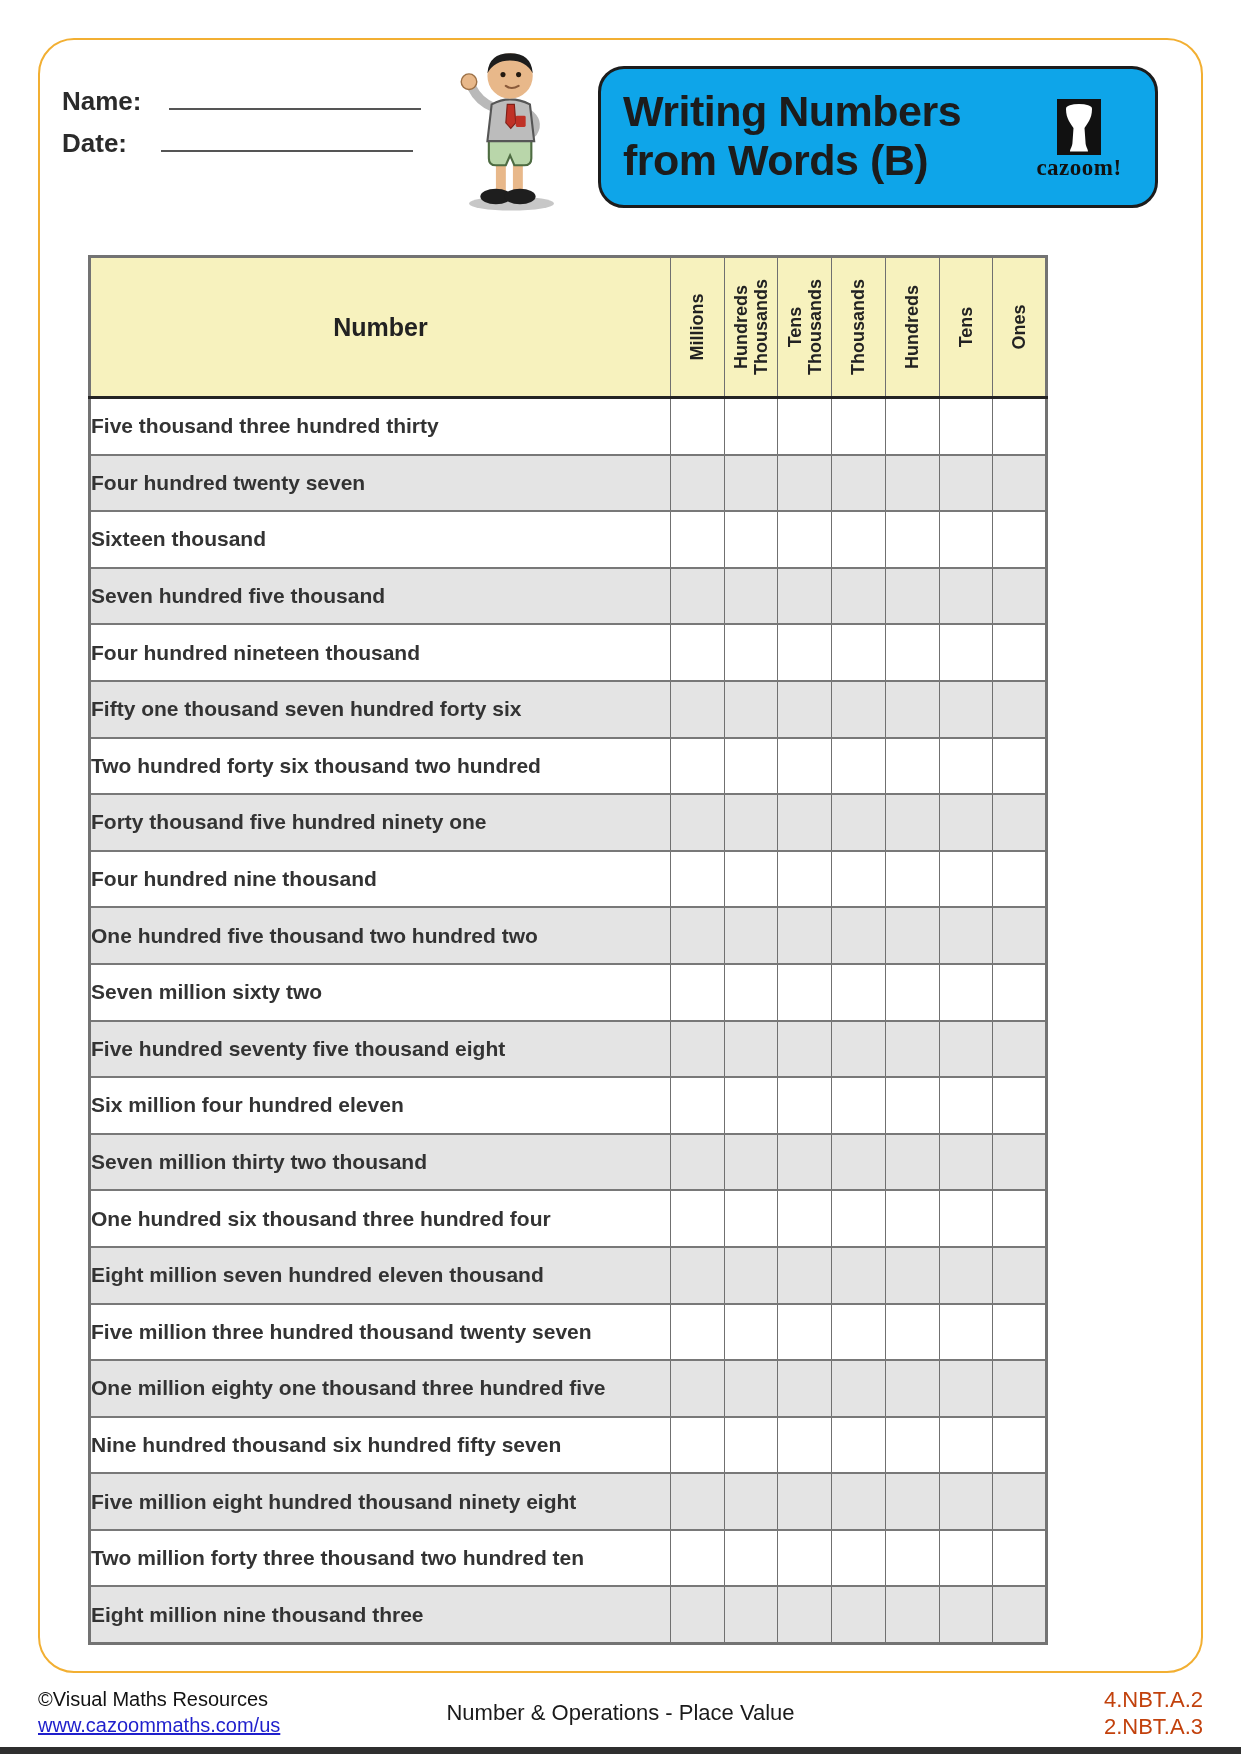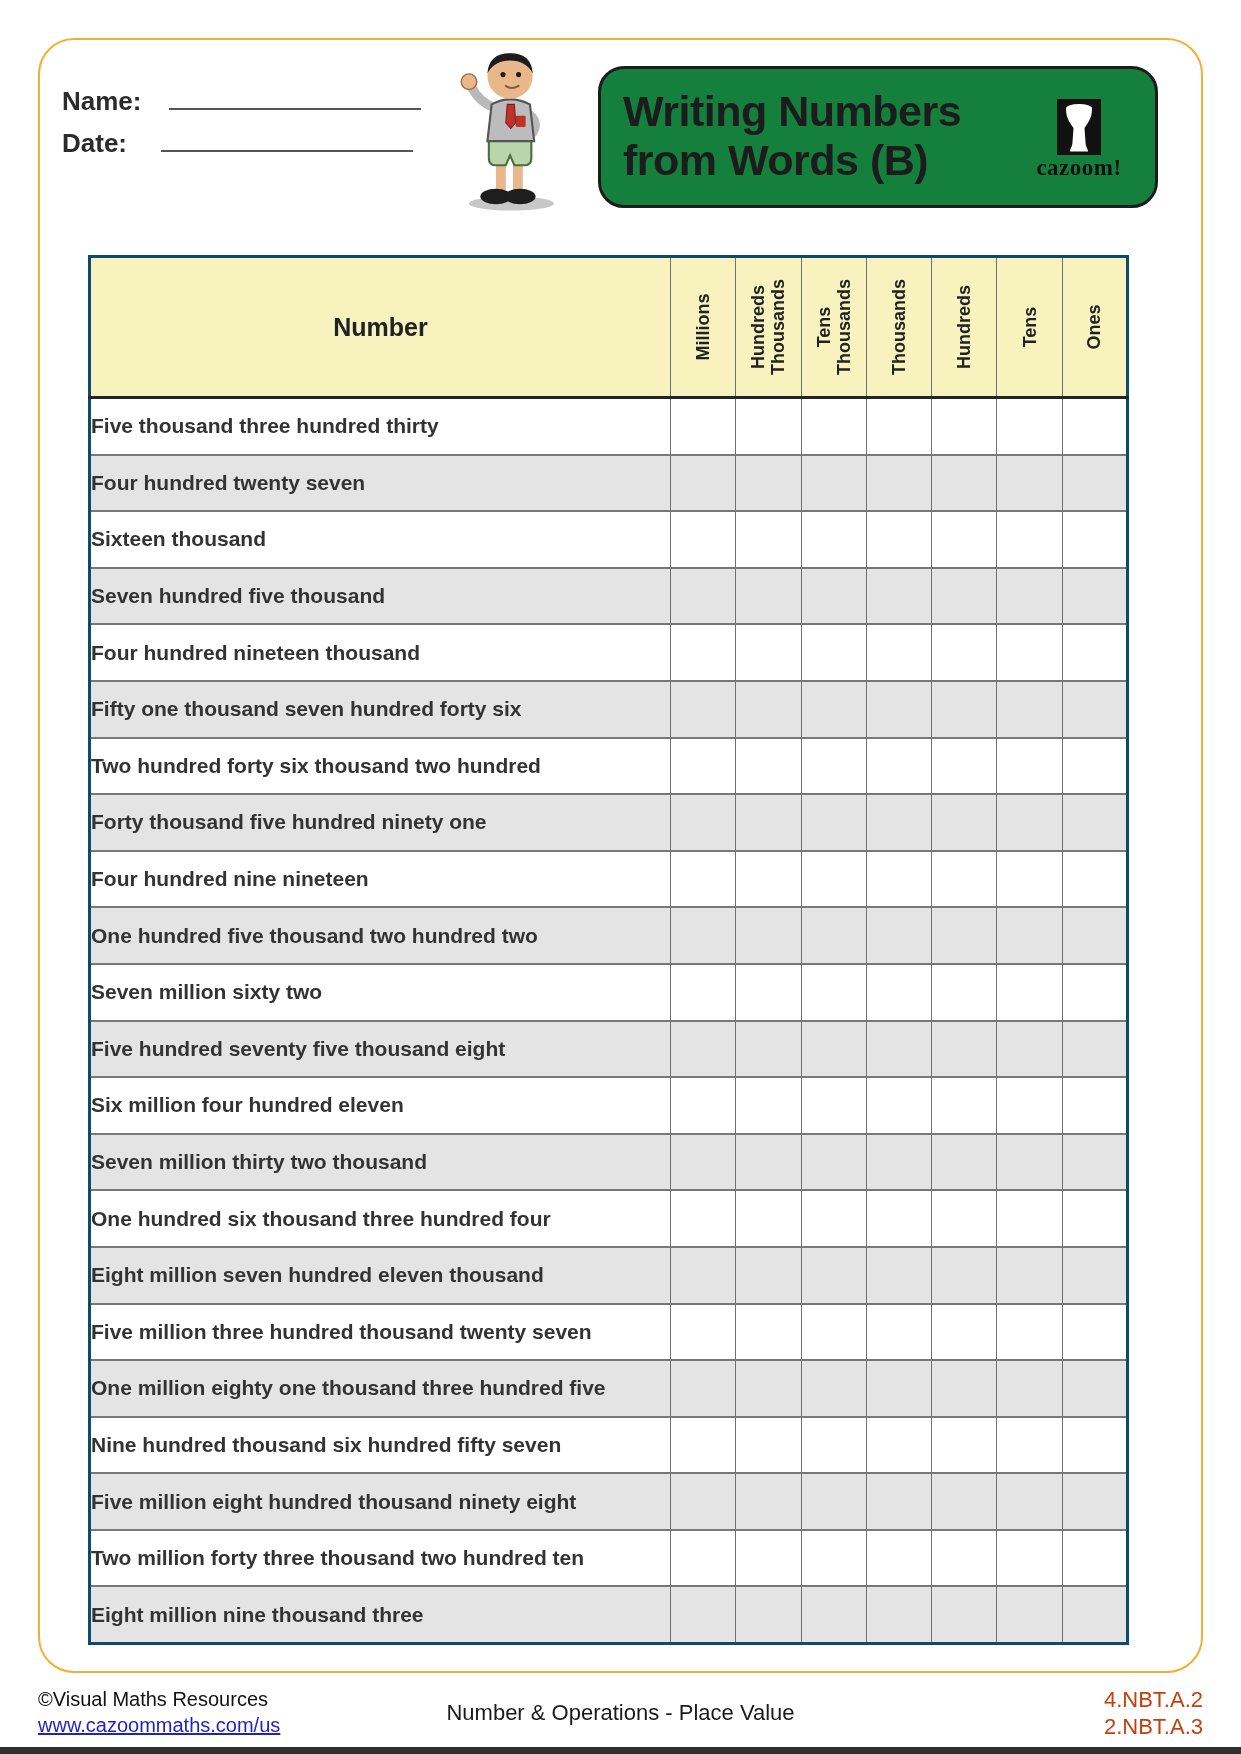--- a/index.html
+++ b/index.html
@@ -19,37 +19,37 @@
   .write-line{
     display:inline-block;width:252px;height:1px;border-bottom:2px solid #555;
     vertical-align:baseline;margin-left:28px;
   }
   .field-row.date .write-line{margin-left:34px;}
   
   .boy{position:absolute;left:430px;top:42px;width:146px;height:170px;}
   
   .title-box{
     position:absolute;left:598px;top:66px;width:560px;height:142px;
-    background:#15803d;border:3px solid #1c1c1c;border-radius:26px;box-sizing:border-box;
+    background:#0ea5e9;border:3px solid #1c1c1c;border-radius:26px;box-sizing:border-box;
   }
   .title-text{
     position:absolute;left:22px;top:18px;font-size:43px;font-weight:bold;color:#1c1c1c;
     line-height:49px;letter-spacing:-0.5px;
   }
   .logo{position:absolute;right:28px;top:30px;width:96px;text-align:center;}
   .logo .drum{width:44px;height:56px;display:block;margin:0 auto;}
   .logo .logo-word{
     font-family:"Liberation Serif", serif;font-weight:bold;font-size:23px;color:#111;
     margin-top:0px;letter-spacing:0.5px;
   }
   
   table.ws{
-    position:absolute;left:88px;top:255px;width:1041px;
+    position:absolute;left:88px;top:255px;width:960px;
     border-collapse:collapse;table-layout:fixed;
-    border:3px solid #0c4a6e;
+    border:3px solid #737373;
   }
   table.ws col.c-number{width:581px;}
   table.ws th{
     background:#F7F2BE;height:138px;padding:0;
     border-left:1.5px solid #707070;border-right:1.5px solid #707070;
     border-bottom:3px solid #242424;vertical-align:middle;
   }
   th.number-h{font-size:25px;font-weight:bold;color:#222;text-align:center;}
   th.pv{position:relative;}
   th.pv .rot{
@@ -233,21 +233,21 @@
         <td class="num">Forty thousand five hundred ninety one</td>
         <td class="ans"></td>
         <td class="ans"></td>
         <td class="ans"></td>
         <td class="ans"></td>
         <td class="ans"></td>
         <td class="ans"></td>
         <td class="ans"></td>
       </tr>
     <tr>
-        <td class="num">Four hundred nine nineteen</td>
+        <td class="num">Four hundred nine thousand</td>
         <td class="ans"></td>
         <td class="ans"></td>
         <td class="ans"></td>
         <td class="ans"></td>
         <td class="ans"></td>
         <td class="ans"></td>
         <td class="ans"></td>
       </tr>
     <tr>
         <td class="num">One hundred five thousand two hundred two</td>

